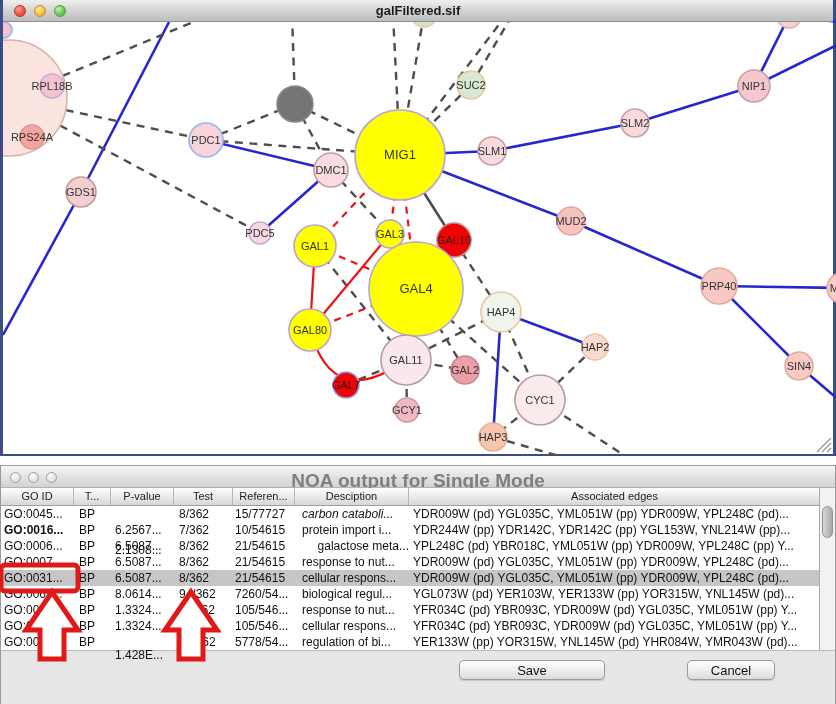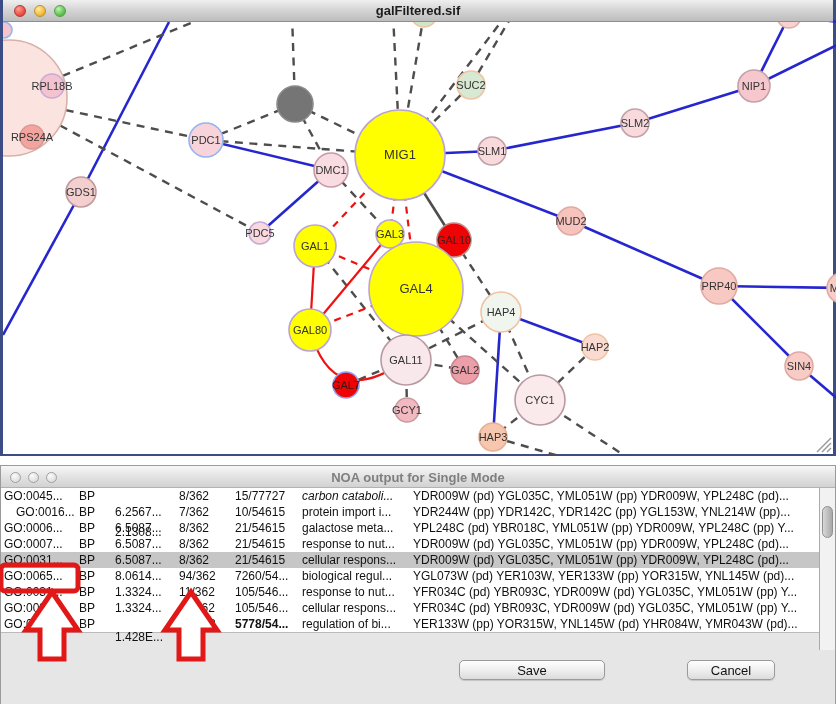--- a/index.html
+++ b/index.html
@@ -23,21 +23,21 @@
   .red{stroke:#ee1111;stroke-width:2.2;fill:none;}
   .rdd{stroke:#ee1111;stroke-width:2.2;stroke-dasharray:7 6;fill:none;}
   .nlbl{font-family:"Liberation Sans",sans-serif;}
   .grip line{stroke:#9a9a9a;stroke-width:1.5;}
 
   
   .noa-window{position:absolute;left:0;top:465px;width:836px;height:239px;background:#e6e6e6;
     border:1px solid #9a9a9a;border-bottom:none;box-sizing:border-box;}
   .ntitlebar{position:relative;height:22px;background:linear-gradient(#f7f7f7,#e3e3e3 50%,#d2d2d2);
     border-bottom:1px solid #b2b2b2;box-sizing:border-box;}
-  .ntitle{position:absolute;left:0;right:0;top:4px;text-align:center;font-size:13px;font-weight:600;color:#7f7f7f;}
+  .ntitle{position:absolute;left:0;right:0;top:4px;text-align:center;font-size:19px;font-weight:600;color:#7f7f7f;}
   .tli{position:absolute;top:6px;width:11px;height:11px;border-radius:50%;box-sizing:border-box;
     background:radial-gradient(circle at 35% 30%,#fbfbfb,#d4d4d4);border:1px solid #a0a0a0;}
   .theader{position:relative;height:18px;display:flex;background:linear-gradient(#ffffff,#e8e8e8 55%,#d7d7d7);
     border-bottom:1px solid #a0a0a0;box-sizing:border-box;}
   .hcell{height:100%;box-sizing:border-box;border-right:1px solid #b5b5b5;font-size:11px;color:#222;
     text-align:center;line-height:17px;overflow:hidden;white-space:nowrap;}
   .tbody{position:relative;background:#3b82f6;border-bottom:1px solid #bbb;}
   .trow{display:flex;height:16px;background:#fff;}
   .trow.sel{background:#c6c6c6;}
   .tcell{height:16px;box-sizing:border-box;font-size:12px;color:#111;line-height:16px;
@@ -186,46 +186,55 @@
   </div>
 </div>
 
 <div class="noa-window">
   <div class="ntitlebar">
     <span class="tli" style="left:9px"></span>
     <span class="tli" style="left:27px"></span>
     <span class="tli" style="left:45px"></span>
     <div class="ntitle">NOA output for Single Mode</div>
   </div>
+  <div class="theader" id="thead">
+      <div class="hcell" style="width: 73px;">GO ID</div>
+      <div class="hcell" style="width: 37px;">T...</div>
+      <div class="hcell" style="width: 63px;">P-value</div>
+      <div class="hcell" style="width: 59px;">Test</div>
+      <div class="hcell" style="width: 62px;">Referen...</div>
+      <div class="hcell" style="width: 114px;">Desciption</div>
+      <div class="hcell" style="width: 412px;">Associated edges</div>
+    </div>
   <div class="tbody" id="tbody">
       <div class="trow">
         <div class="tcell" style="width: 73px; padding-left: 3px;">GO:0045...</div>
         <div class="tcell" style="width: 37px; padding-left: 5px;">BP</div>
         <div class="tcell" style="width: 63px; padding-left: 4px; margin-top: 36px;">2.1308...</div>
         <div class="tcell" style="width: 59px; padding-left: 5px;">8/362</div>
         <div class="tcell" style="width: 62px; padding-left: 2px;">15/77727</div>
         <div class="tcell" style="width: 114px; padding-left: 7px; font-style: italic;">carbon cataboli...</div>
         <div class="tcell" style="width: 412px; padding-left: 4px;">YDR009W (pd) YGL035C, YML051W (pp) YDR009W, YPL248C (pd)...</div>
       </div>
       <div class="trow">
-        <div class="tcell" style="width: 73px; padding-left: 15px;">GO:0016...</div>
+        <div class="tcell" style="width: 73px; padding-left: 3px; font-weight: bold;">GO:0016...</div>
         <div class="tcell" style="width: 37px; padding-left: 5px;">BP</div>
         <div class="tcell" style="width: 63px; padding-left: 4px;">6.2567...</div>
         <div class="tcell" style="width: 59px; padding-left: 5px;">7/362</div>
         <div class="tcell" style="width: 62px; padding-left: 2px;">10/54615</div>
         <div class="tcell" style="width: 114px; padding-left: 7px;">protein import i...</div>
         <div class="tcell" style="width: 412px; padding-left: 4px;">YDR244W (pp) YDR142C, YDR142C (pp) YGL153W, YNL214W (pp)...</div>
       </div>
       <div class="trow">
         <div class="tcell" style="width: 73px; padding-left: 3px;">GO:0006...</div>
         <div class="tcell" style="width: 37px; padding-left: 5px;">BP</div>
         <div class="tcell" style="width: 63px; padding-left: 4px;">6.5087...</div>
         <div class="tcell" style="width: 59px; padding-left: 5px;">8/362</div>
         <div class="tcell" style="width: 62px; padding-left: 2px;">21/54615</div>
-        <div class="tcell" style="width: 114px; padding-left: 7px;">galactose meta...</div>
+        <div class="tcell" style="width: 114px; padding-left: 7px; text-align: right;">galactose meta...</div>
         <div class="tcell" style="width: 412px; padding-left: 4px;">YPL248C (pd) YBR018C, YML051W (pp) YDR009W, YPL248C (pp) Y...</div>
       </div>
       <div class="trow">
         <div class="tcell" style="width: 73px; padding-left: 3px;">GO:0007...</div>
         <div class="tcell" style="width: 37px; padding-left: 5px;">BP</div>
         <div class="tcell" style="width: 63px; padding-left: 4px;">6.5087...</div>
         <div class="tcell" style="width: 59px; padding-left: 5px;">8/362</div>
         <div class="tcell" style="width: 62px; padding-left: 2px;">21/54615</div>
         <div class="tcell" style="width: 114px; padding-left: 7px;">response to nut...</div>
         <div class="tcell" style="width: 412px; padding-left: 4px;">YDR009W (pd) YGL035C, YML051W (pp) YDR009W, YPL248C (pd)...</div>
@@ -264,21 +273,21 @@
         <div class="tcell" style="width: 59px; padding-left: 5px;">11/362</div>
         <div class="tcell" style="width: 62px; padding-left: 2px;">105/546...</div>
         <div class="tcell" style="width: 114px; padding-left: 7px;">cellular respons...</div>
         <div class="tcell" style="width: 412px; padding-left: 4px;">YFR034C (pd) YBR093C, YDR009W (pd) YGL035C, YML051W (pp) Y...</div>
       </div>
       <div class="trow">
         <div class="tcell" style="width: 73px; padding-left: 3px;">GO:0050...</div>
         <div class="tcell" style="width: 37px; padding-left: 5px;">BP</div>
         <div class="tcell" style="width: 63px; padding-left: 4px; margin-top: 13px;">1.428E...</div>
         <div class="tcell" style="width: 59px; padding-left: 5px;">80/362</div>
-        <div class="tcell" style="width: 62px; padding-left: 2px; font-weight: bold;">5778/54...</div>
+        <div class="tcell" style="width: 62px; padding-left: 2px;">5778/54...</div>
         <div class="tcell" style="width: 114px; padding-left: 7px;">regulation of bi...</div>
         <div class="tcell" style="width: 412px; padding-left: 4px;">YER133W (pp) YOR315W, YNL145W (pd) YHR084W, YMR043W (pd)...</div>
       </div>
     </div>
   <div class="vscroll" id="vsb" style="top: 22px; height: 162px;">
     <div class="vthumb" id="vthumb" style="top:18px;height:32px;"></div>
   </div>
   <button class="mac-btn" style="left:458px;top:194px;width:146px;">Save</button>
   <button class="mac-btn" style="left:686px;top:194px;width:88px;">Cancel</button>
 </div>

